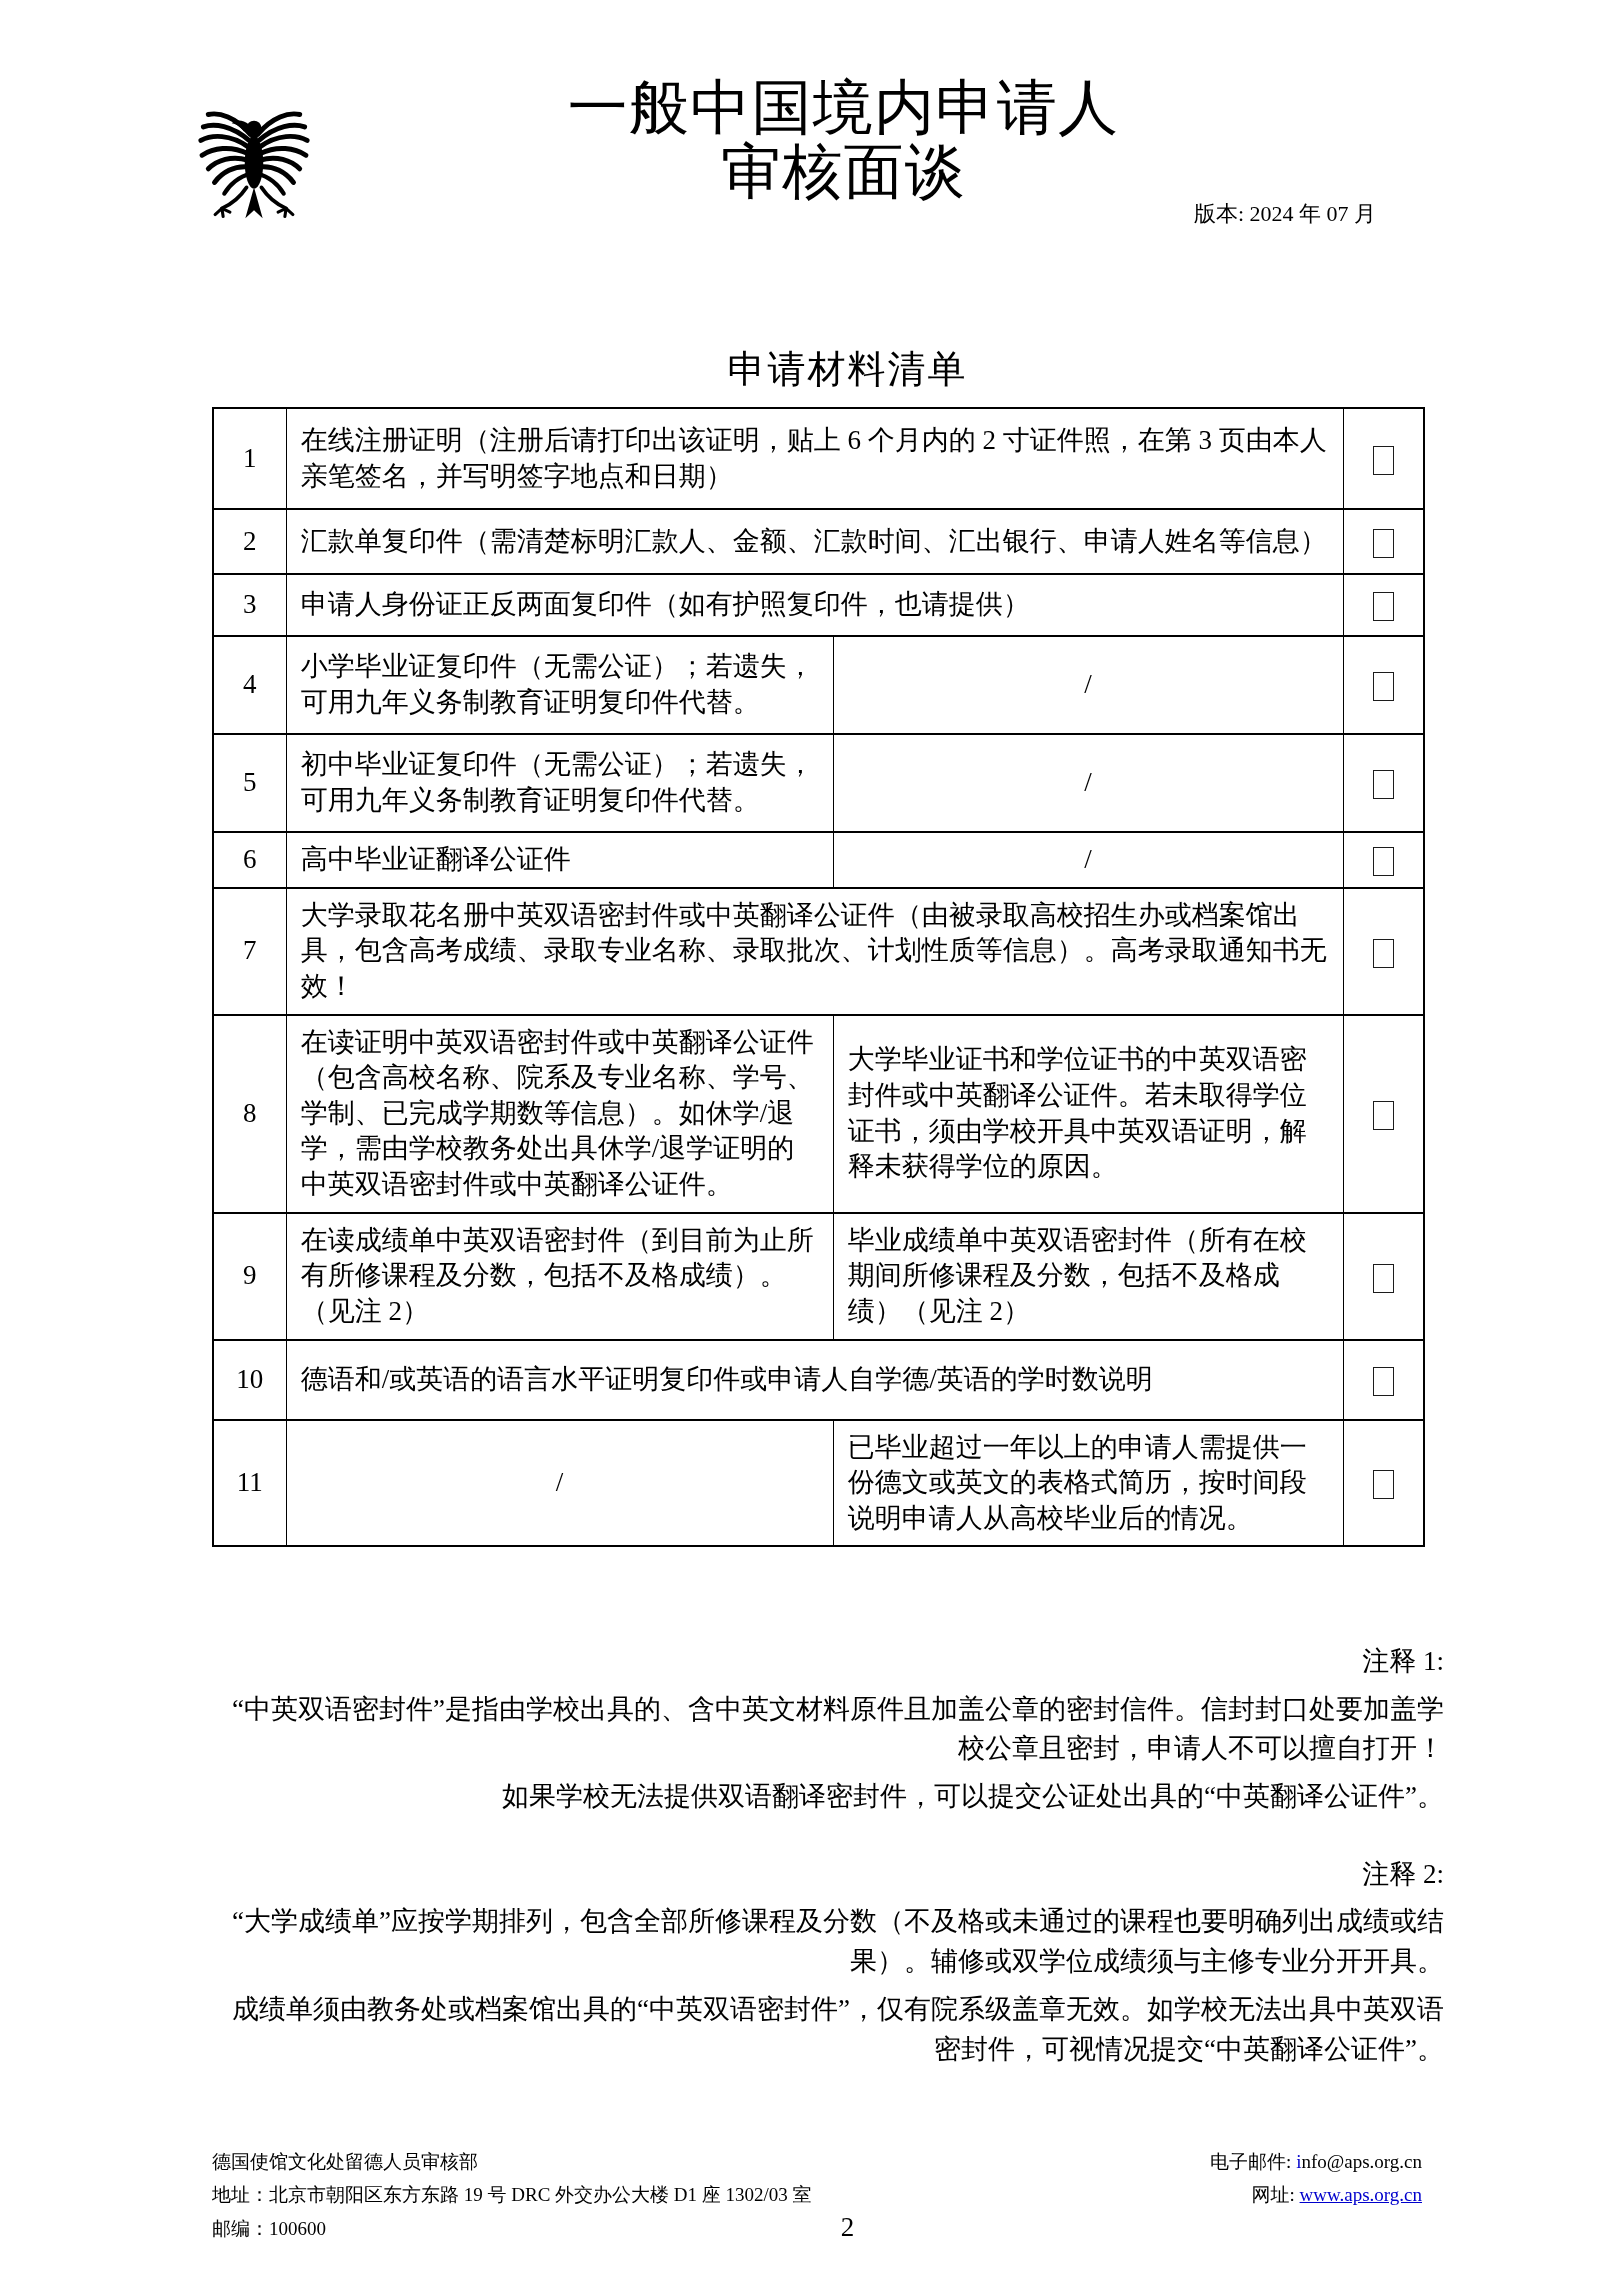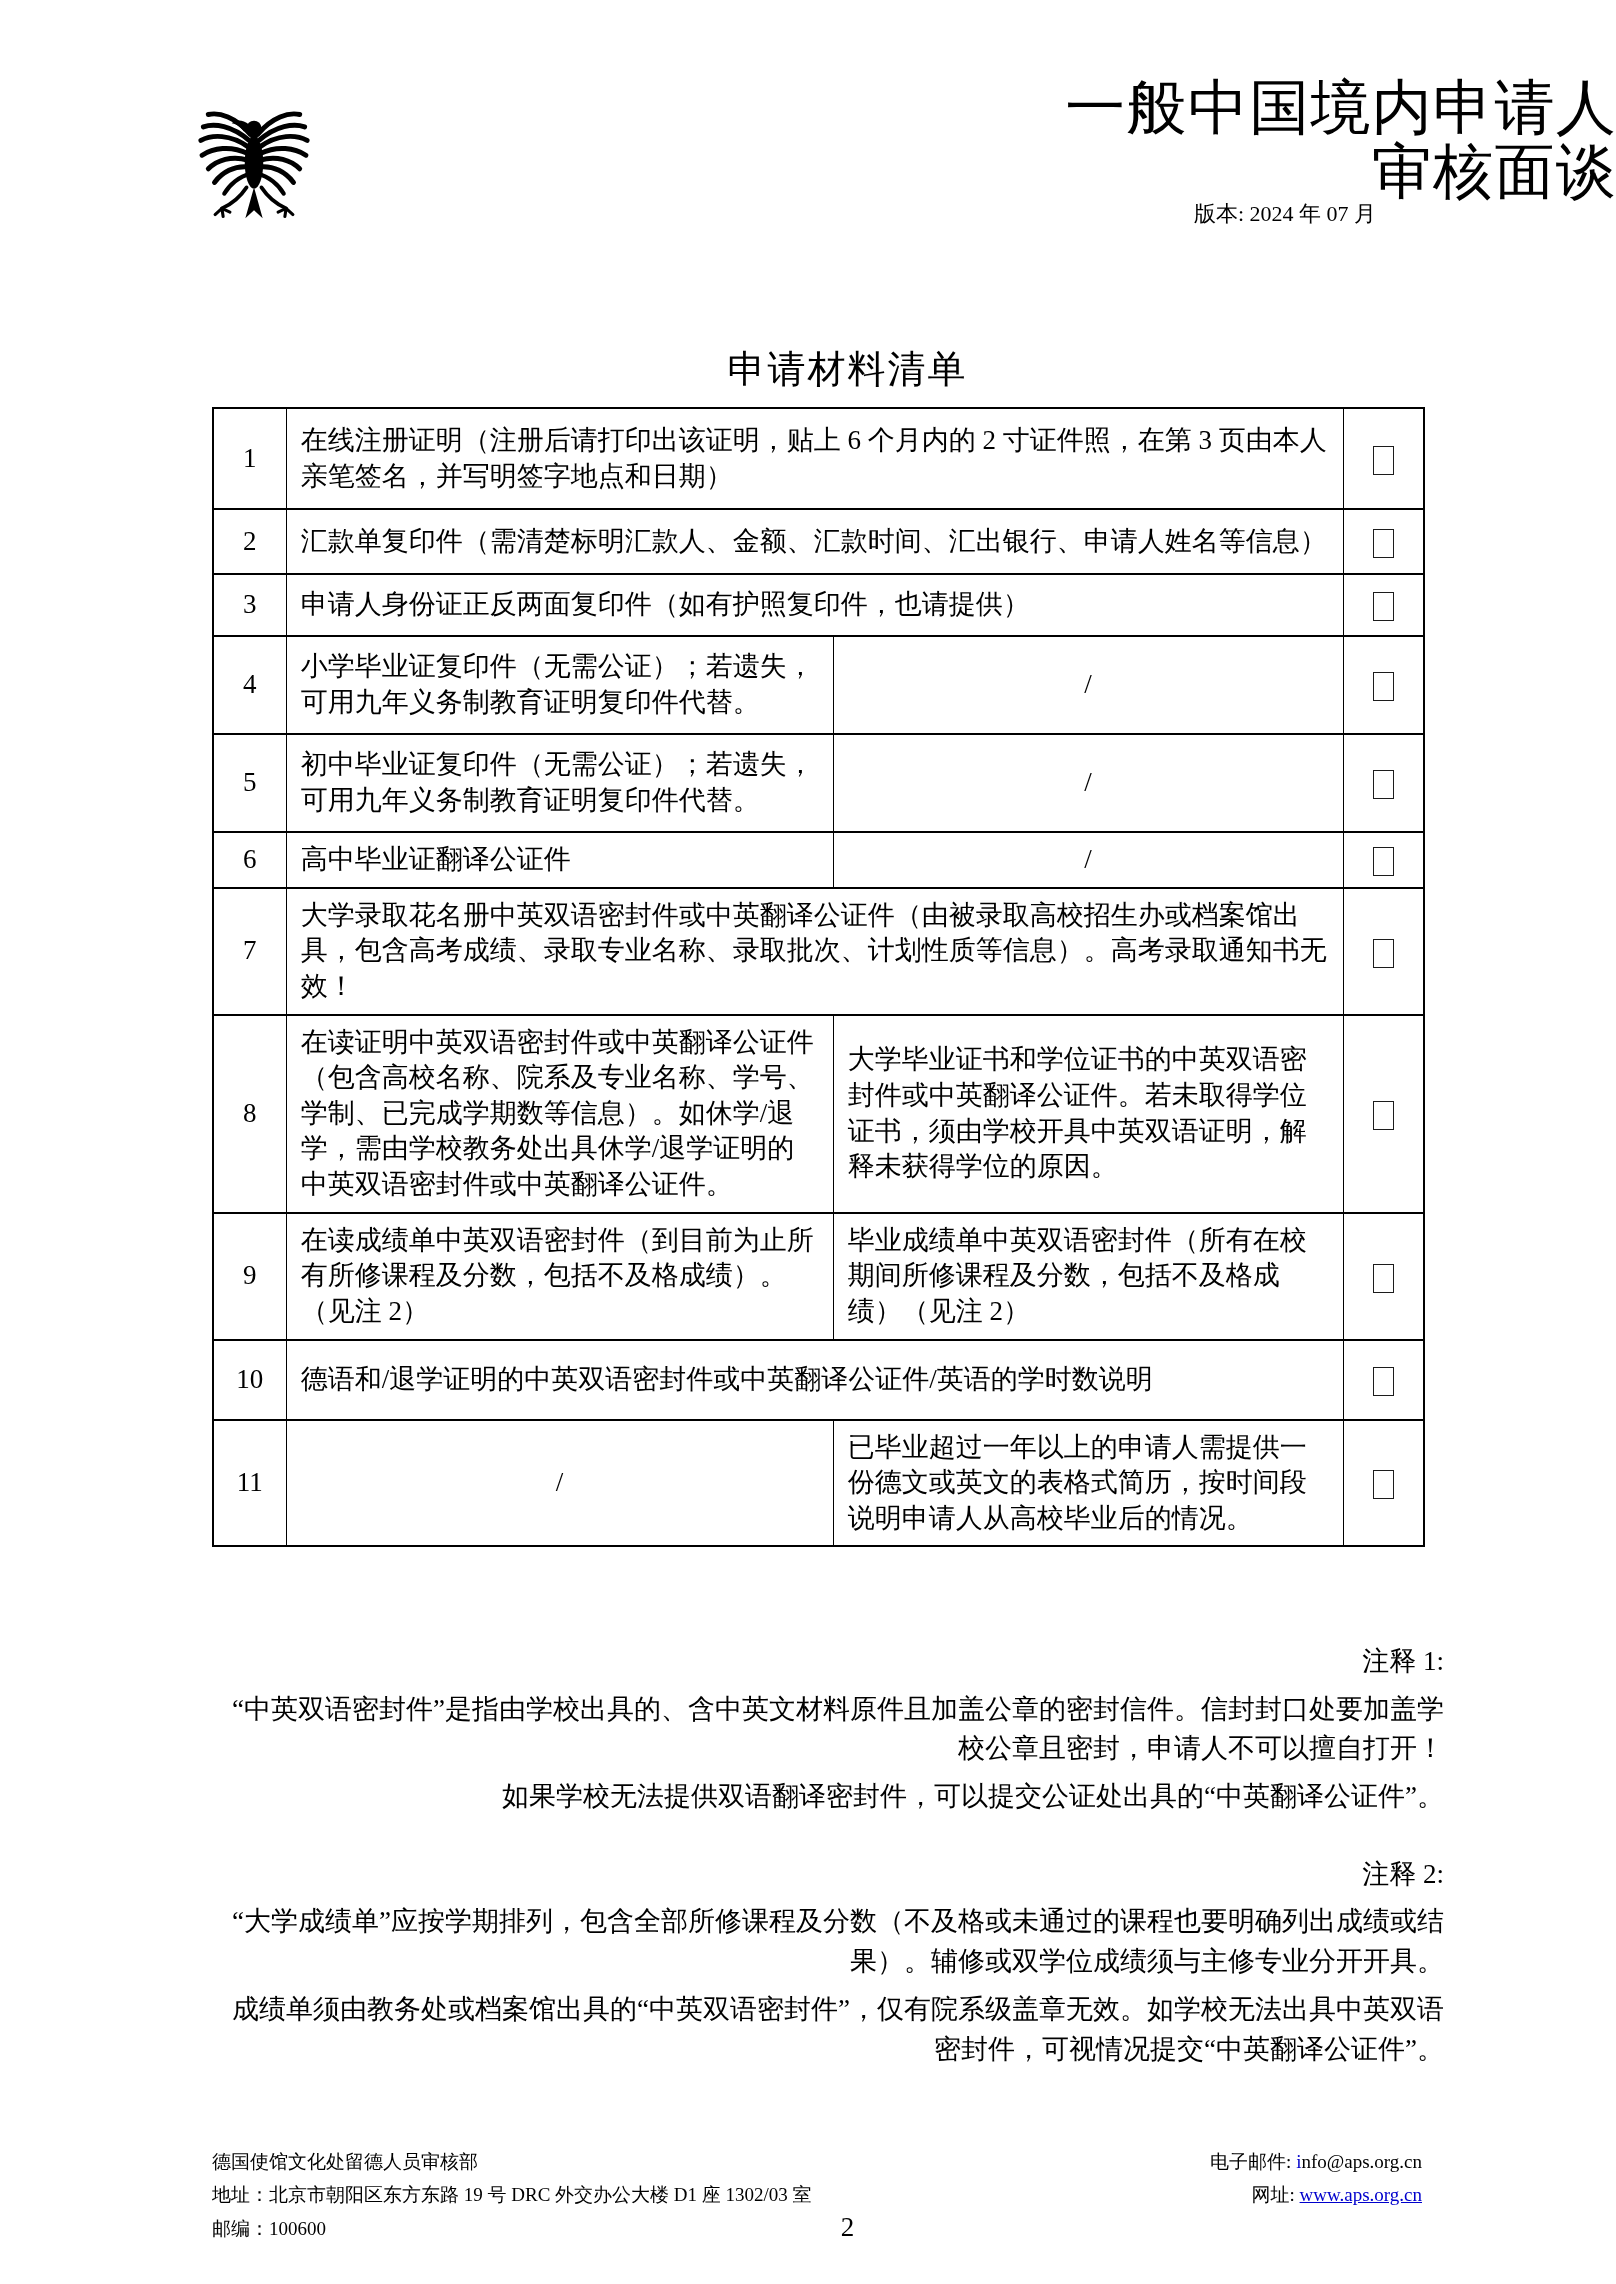--- a/index.html
+++ b/index.html
@@ -8,21 +8,21 @@
     width:1617px; height:2284px;
     margin:0 auto;
     background:#ffffff;
     color:#000;
     font-family:"Liberation Serif","DejaVu Serif",serif;
     overflow:hidden;
   }
 
   
   .logo { position:absolute; left:192px; top:96px; width:124px; height:142px; }
-  .title-block { position:absolute; left:78px; right:0; top:77px; text-align:right;
+  .title-block { position:absolute; left:78px; right:8px; top:77px; text-align:center;
                  font-size:60px; line-height:1.06; letter-spacing:1.3px; }
   .version { position:absolute; top:199px; right:241px; font-size:22px; }
 
   .section-title { position:absolute; left:78px; right:0; top:344px; text-align:center;
                    font-size:38px; letter-spacing:2px; }
 
   
   .doc-table { position:absolute; top:407px; left:212px; width:1212px;
                border-collapse:collapse; table-layout:fixed;
                font-size:27px; }
@@ -167,21 +167,21 @@
 
     <tr style="height:124px">
       <td class="num">9</td>
       <td>在读成绩单中英双语密封件（到目前为止所有所修课程及分数，包括不及格成绩）。（见注 2）</td>
       <td>毕业成绩单中英双语密封件（所有在校期间所修课程及分数，包括不及格成绩）（见注 2）</td>
       <td class="chk"><span class="checkbox"></span></td>
     </tr>
 
     <tr style="height:80px">
       <td class="num">10</td>
-      <td colspan="2">德语和/退学证明的中英双语密封件或中英翻译公证件/英语的学时数说明</td>
+      <td colspan="2">德语和/或英语的语言水平证明复印件或申请人自学德/英语的学时数说明</td>
       <td class="chk"><span class="checkbox"></span></td>
     </tr>
 
     <tr style="height:124px">
       <td class="num">11</td>
       <td class="center">/</td>
       <td>已毕业超过一年以上的申请人需提供一份德文或英文的表格式简历，按时间段说明申请人从高校毕业后的情况。</td>
       <td class="chk"><span class="checkbox"></span></td>
     </tr>
   </tbody>

